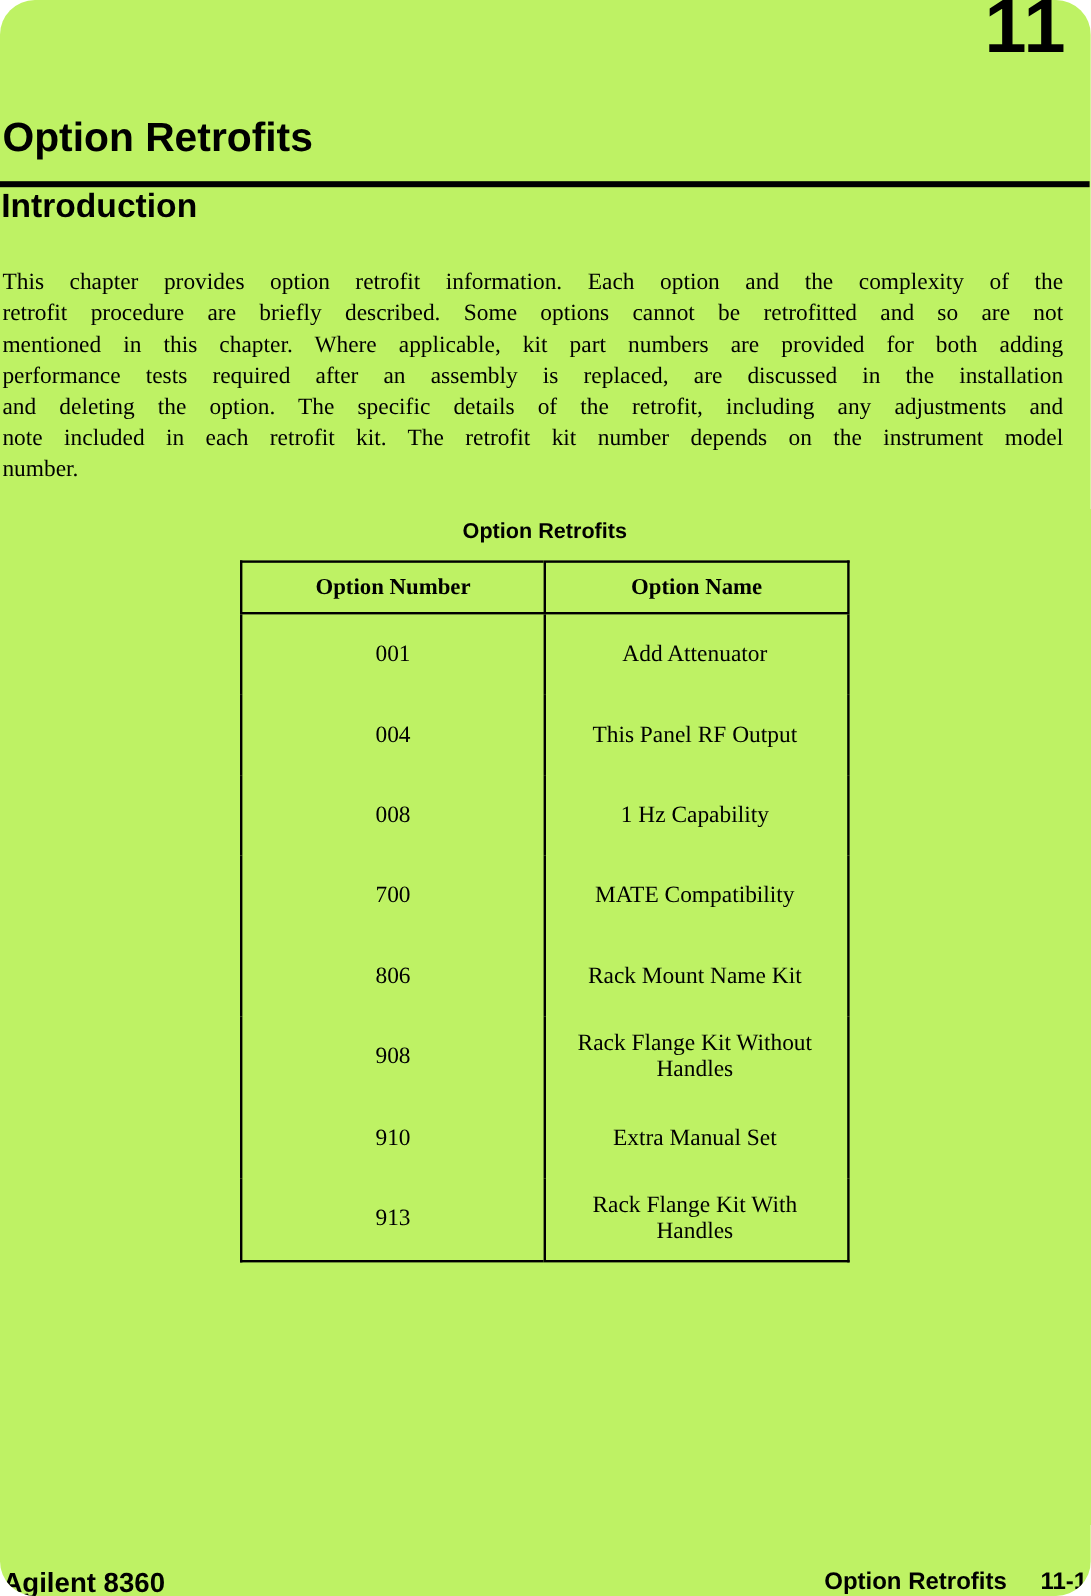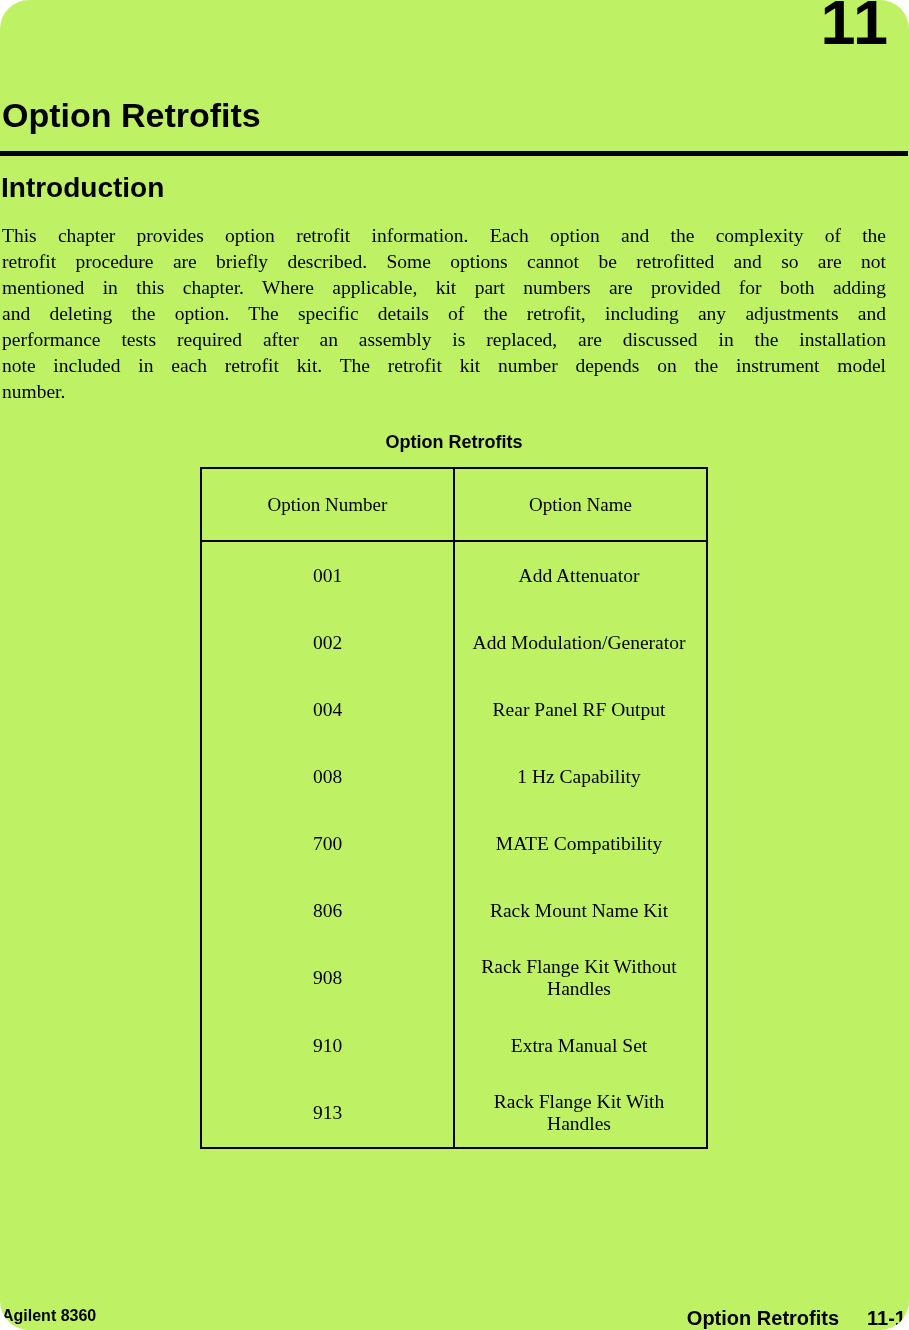--- a/index.html
+++ b/index.html
@@ -50,21 +50,21 @@
     top: 151px;
     width: 908px;
     height: 5px;
     background: #000000;
   }
 
   
   .section-heading {
     position: absolute;
     left: 1px;
-    top: 174px;
+    top: 158px;
     margin: 0;
     font-family: "Liberation Sans", sans-serif;
     font-weight: bold;
     font-size: 28px;
     line-height: 1;
   }
 
   
   .intro-paragraph {
     position: absolute;
@@ -114,25 +114,25 @@
   table.options-table th, 
   table.options-table td {
     border-style: solid;
     border-color: #000000;
   }
   table.options-table {
     border-width: 2px;
   }
   table.options-table th {
     border-width: 0 0 2px 0;
-    font-weight: normal;
+    font-weight: bold;
     font-size: 19px;
     height: 37px;
     text-align: center;
-    padding: 17px;
+    padding: 2px;
   }
   table.options-table th.col-name,
   table.options-table td.option-name-cell {
     border-left-width: 2px;
   }
   table.options-table td {
     border-width: 0;
     height: 43px;
     padding: 12px;
     vertical-align: middle;
@@ -146,21 +146,21 @@
     padding-left: 9px;
   }
 
   
   .footer-left {
     position: absolute;
     left: 2px;
     top: 1308px;
     font-family: "Liberation Sans", sans-serif;
     font-weight: bold;
-    font-size: 16px;
+    font-size: 23px;
     line-height: 1;
   }
   .footer-right {
     position: absolute;
     right: 3px;
     top: 1308px;
     font-family: "Liberation Sans", sans-serif;
     font-weight: bold;
     font-size: 20px;
     line-height: 1;
@@ -180,47 +180,43 @@
   <h1 class="page-title">Option Retrofits</h1>
 
   <div class="title-rule"></div>
 
   <h2 class="section-heading">Introduction</h2>
 
   <div class="intro-paragraph">
       <div class="body-line">This chapter provides option retrofit information.  Each option and the complexity of the</div>
       <div class="body-line">retrofit procedure are briefly described.  Some options cannot be retrofitted and so are not</div>
       <div class="body-line">mentioned in this chapter.  Where applicable, kit part numbers are provided for both adding</div>
+      <div class="body-line">performance tests required after an assembly is replaced, are discussed in the installation</div>
       <div class="body-line">and deleting the option.  The specific details of the retrofit, including any adjustments and</div>
-      <div class="body-line">performance tests required after an assembly is replaced, are discussed in the installation</div>
       <div class="body-line">note included in each retrofit kit.  The retrofit kit number depends on the instrument model</div>
       <div class="body-line last">number.</div>
     </div>
 
   <div class="table-title">Option Retrofits</div>
 
   <table class="options-table">
     <thead>
       <tr>
         <th class="col-number">Option Number</th>
         <th class="col-name">Option Name</th>
       </tr>
     </thead>
     <tbody>
         <tr>
           <td class="option-number-cell">001</td>
           <td class="option-name-cell">Add Attenuator</td>
         </tr>
         <tr>
-          <td class="option-number-cell">002</td>
-          <td class="option-name-cell">Add Modulation/Generator</td>
-        </tr>
-        <tr>
           <td class="option-number-cell">004</td>
-          <td class="option-name-cell">Rear Panel RF Output</td>
+          <td class="option-name-cell">This Panel RF Output</td>
         </tr>
         <tr>
           <td class="option-number-cell">008</td>
           <td class="option-name-cell">1 Hz Capability</td>
         </tr>
         <tr>
           <td class="option-number-cell">700</td>
           <td class="option-name-cell">MATE Compatibility</td>
         </tr>
         <tr>

